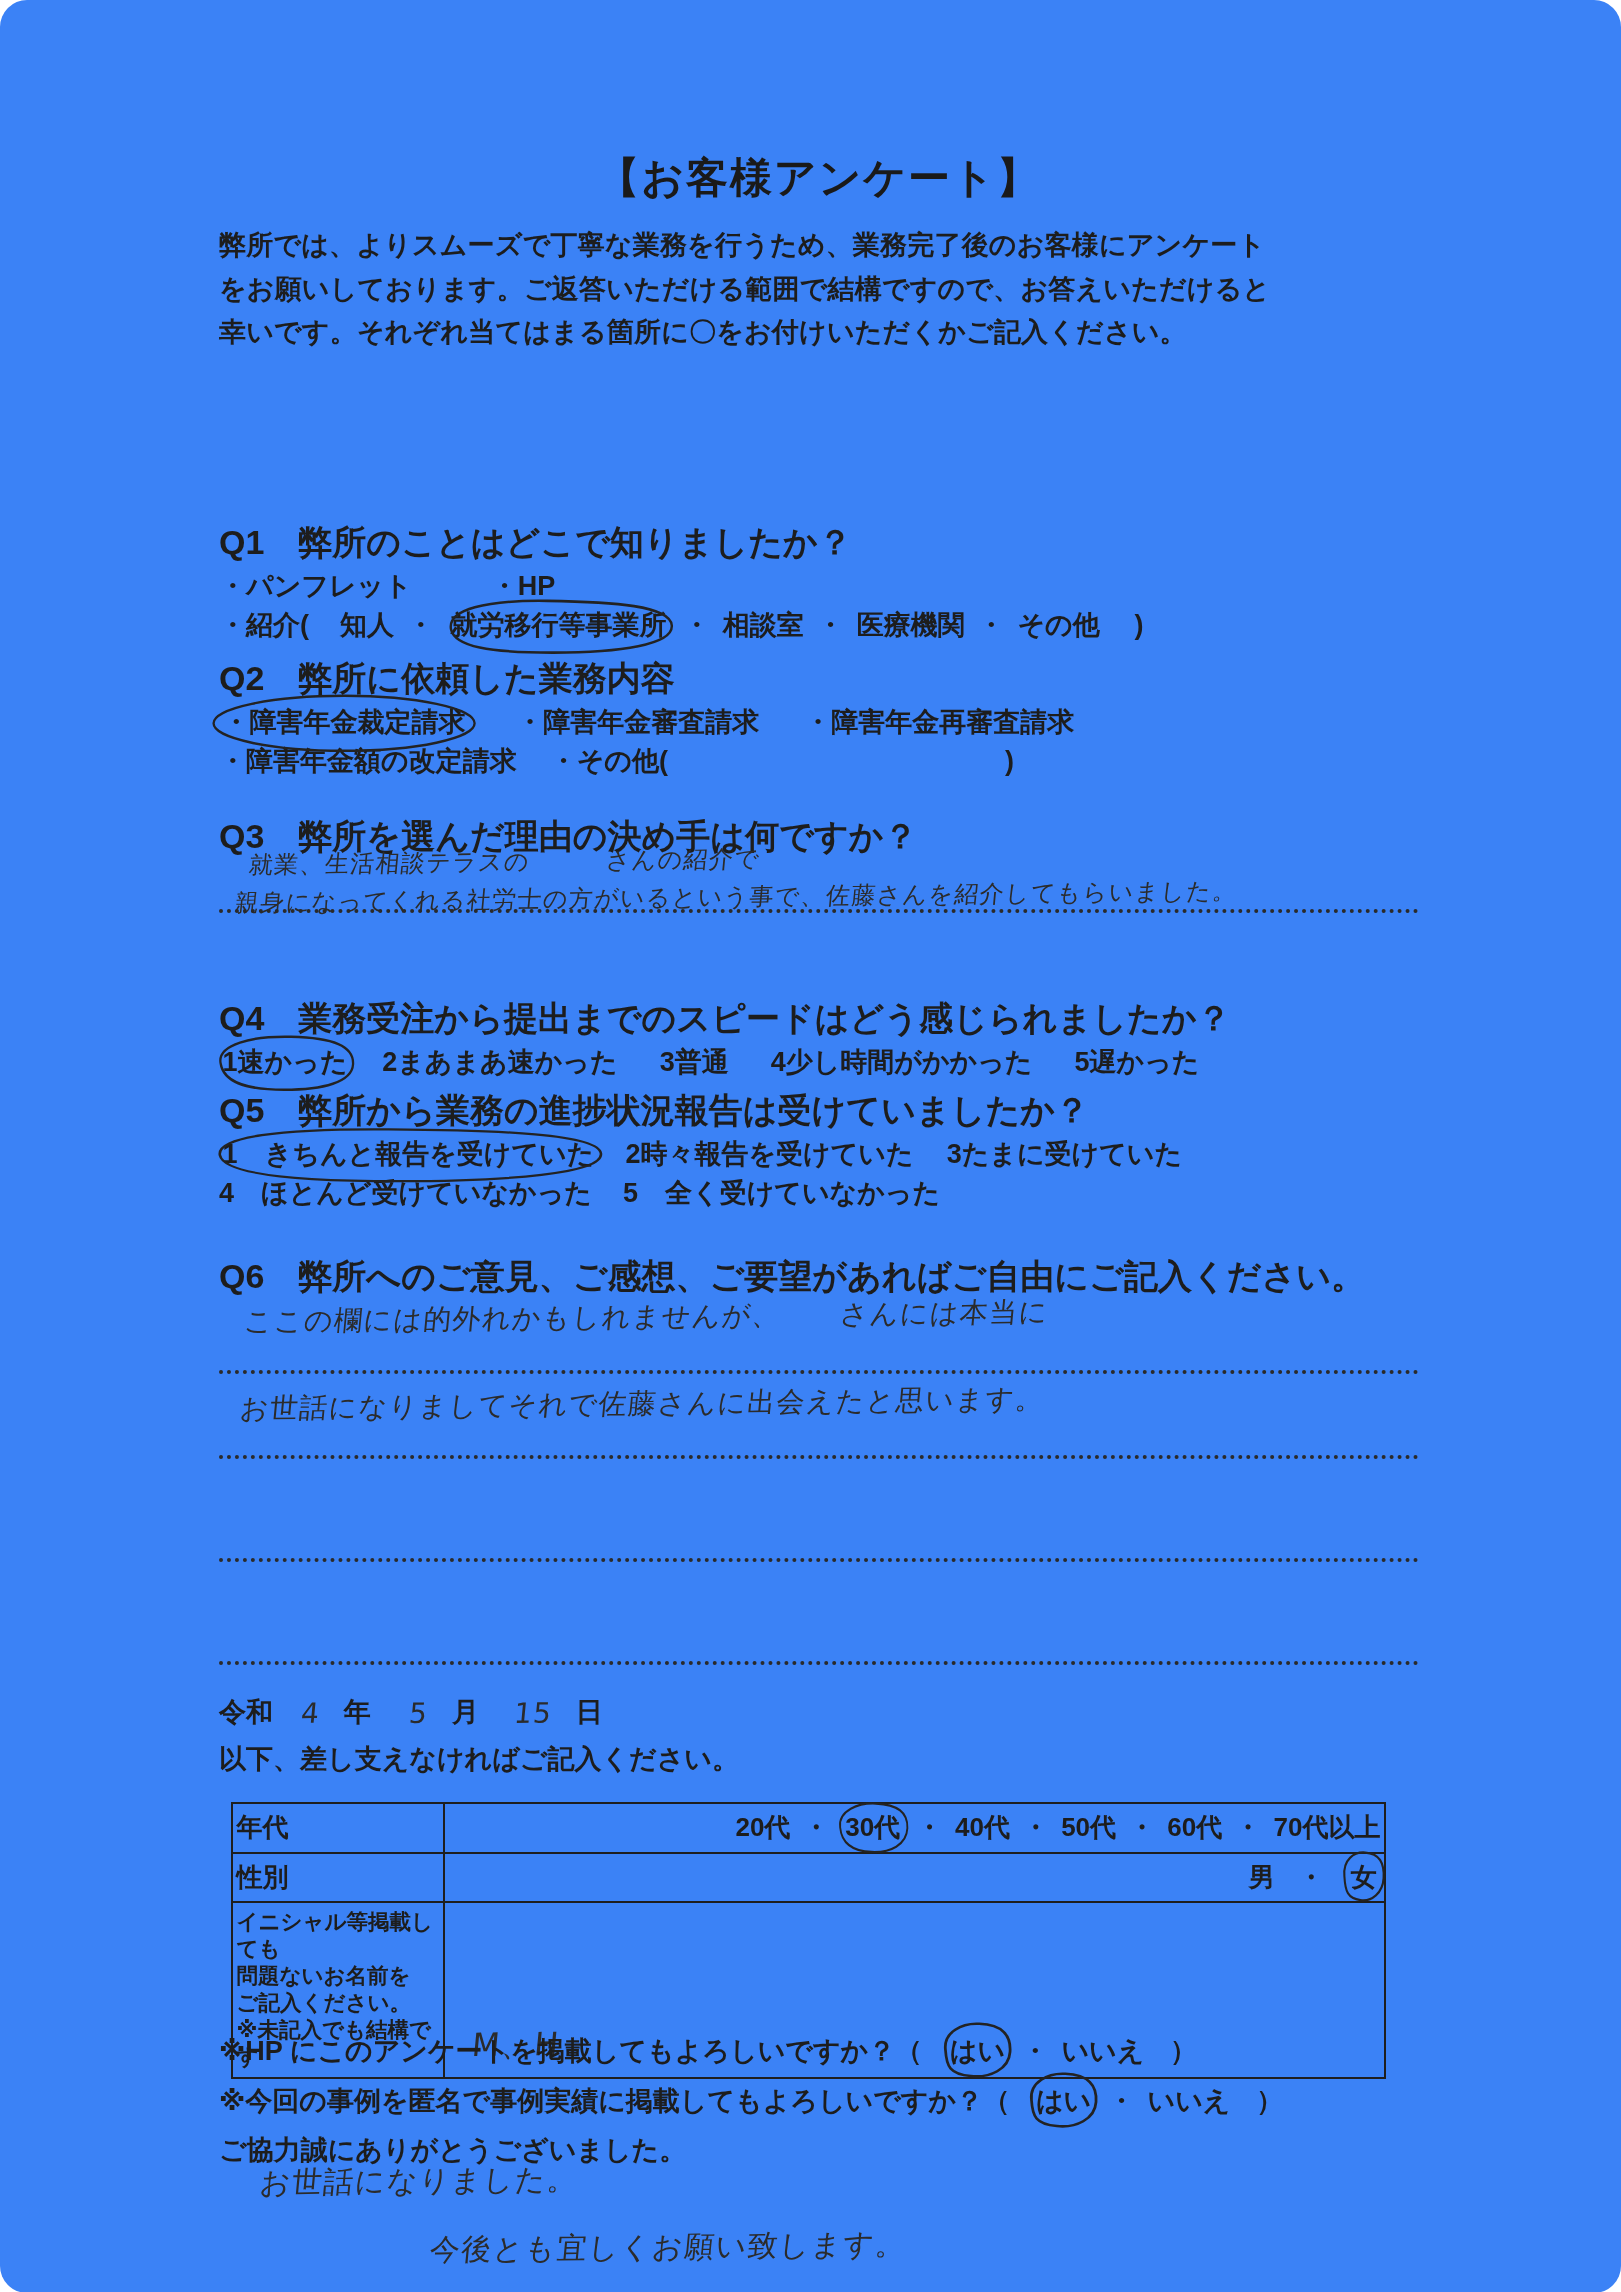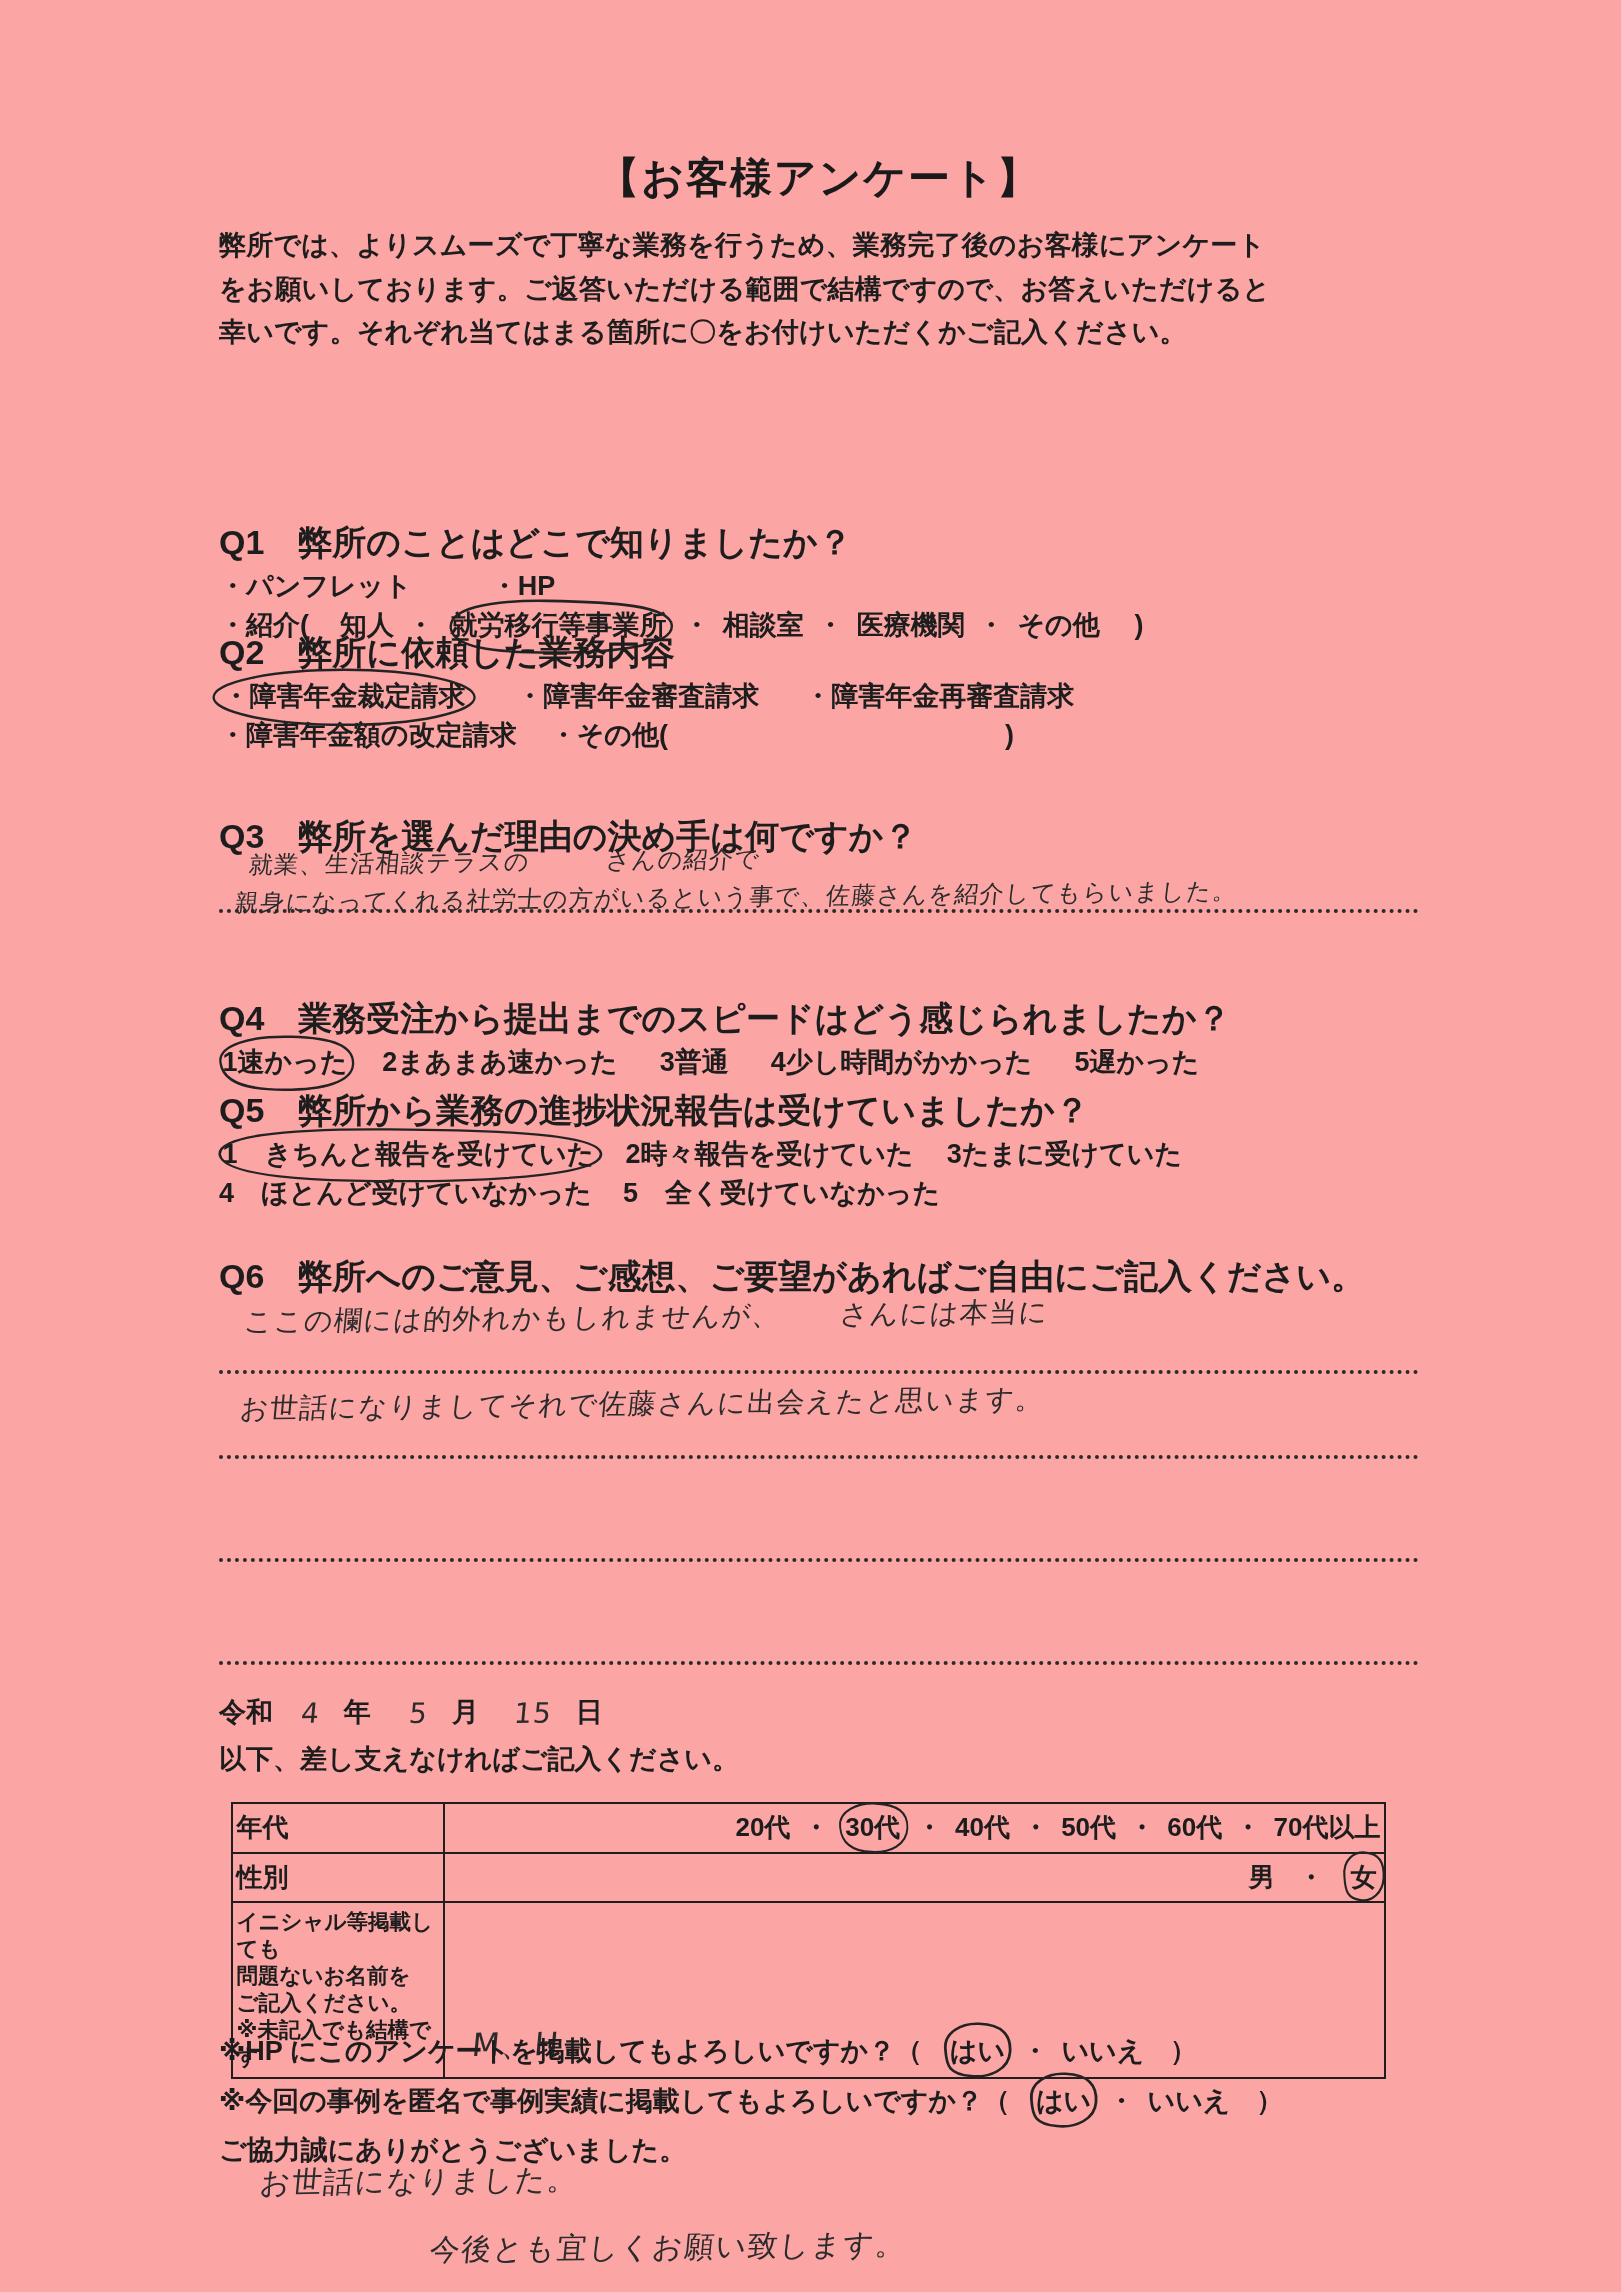--- a/index.html
+++ b/index.html
@@ -8,22 +8,23 @@
     background: #ffffff;
   }
   body {
     font-family: "Liberation Sans", "DejaVu Sans", sans-serif;
     color: #1c1c1c;
   }
   #page {
     position: relative;
     width: 1621px;
     height: 2293px;
-    background: #fca5a5;
+    background: #3b82f6;
     overflow: hidden;
+    border-radius: 27px;
   }
   
   .doc {
     position: absolute;
     left: 219px;
     top: 0;
     width: 1200px;
   }
   .title {
     text-align: center;
@@ -164,21 +165,21 @@
       <span class="opt">相談室</span>
       <span class="sep">・</span>
       <span class="opt">医療機関</span>
       <span class="sep">・</span>
       <span class="opt">その他</span>
       <span style="display:inline-block;width:19.7px;"></span>
       <span class="opt">)</span>
     </div>
   </div>
 
-  <div class="doc" style="top:628px;">
+  <div class="doc" style="top:654px;">
     <div class="qtitle">Q2　弊所に依頼した業務内容</div>
     <div class="qline">
       <span class="circ">
         <span class="ink">
           <svg viewBox="0 0 300 66" preserveAspectRatio="none">
             <ellipse cx="150" cy="33" rx="146" ry="30"></ellipse>
           </svg>
         </span>
         <span>・障害年金裁定請求</span>
       </span>

